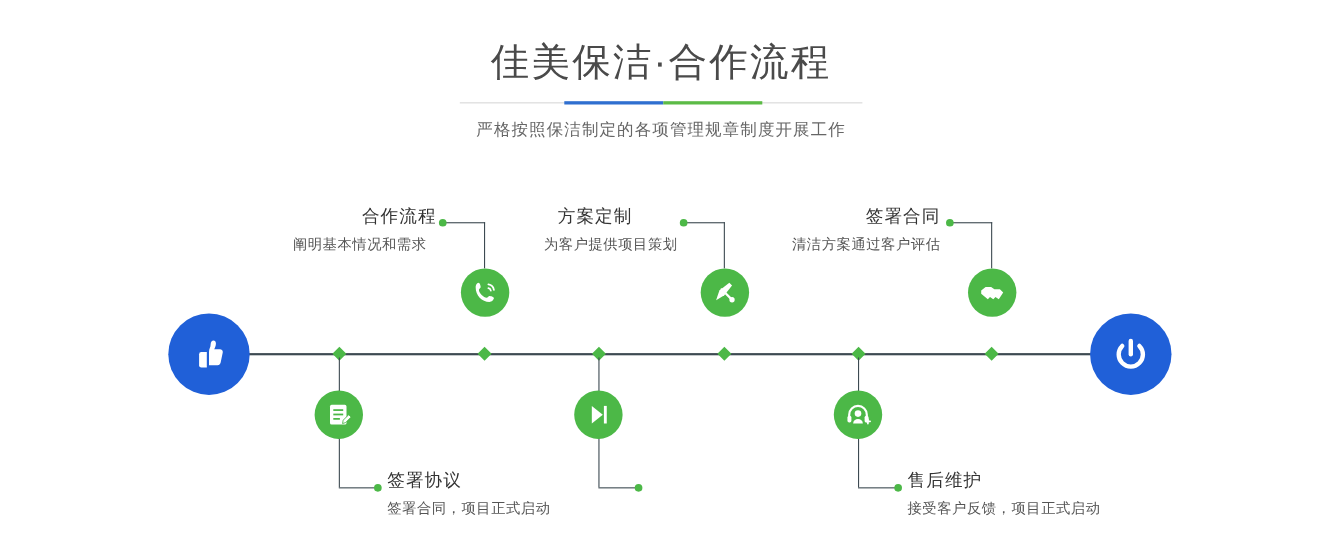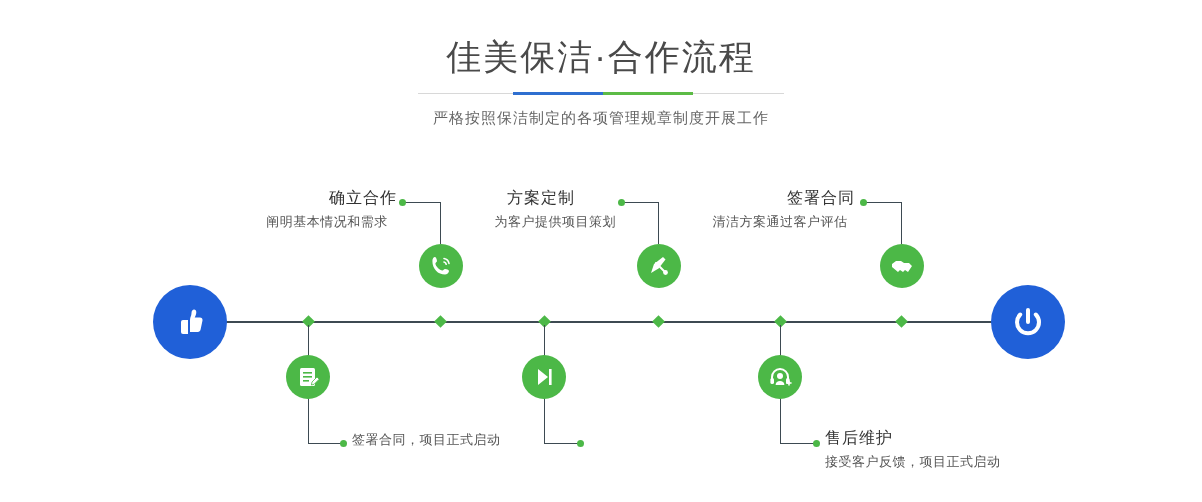--- a/index.html
+++ b/index.html
@@ -217,39 +217,40 @@
     <div class="badge" style="left:419px; top:244px;">
       <span>
         <svg width="26" height="26" viewBox="0 0 26 26">
           <path d="M7 4 c1.2 0 2 3 2 4 c0 1 -1.6 1.6 -1.6 2.6 c0 2.6 4.4 7 7 7 c1 0 1.6 -1.6 2.6 -1.6 c1 0 4 0.8 4 2 c0 1.6 -2.2 3.6 -4 3.6 C10 21.6 4.4 16 4.4 8 C4.4 6.2 5.4 4 7 4 z" fill="#ffffff"></path>
           <path d="M16 5.5 a6 6 0 0 1 5 5" stroke="#ffffff" stroke-width="1.6" fill="none" stroke-linecap="round"></path>
           <path d="M16 9 a3 3 0 0 1 2.2 2.2" stroke="#ffffff" stroke-width="1.6" fill="none" stroke-linecap="round"></path>
         </svg>
       </span>
     </div>
     <div class="step-label above" style="left:257px; top:187px; width:140px; text-align:right;">
-      <div class="step-title" style="text-align:right;">确立合作</div>
+      <div class="step-title" style="text-align:right;">合作流程</div>
       <div class="step-desc" style="text-align:center;">阐明基本情况和需求</div>
     </div>
 
     <div class="vline" style="left:308px; top:325px; height:118px;"></div>
     <div class="hline" style="left:308px; top:443px; width:36px;"></div>
     <div class="dot-end" style="left:340px; top:440px;"></div>
     <div class="badge" style="left:286px; top:355px;">
       <span>
         <svg width="26" height="26" viewBox="0 0 26 26">
           <rect x="5" y="4" width="15" height="18" rx="1.5" fill="#ffffff"></rect>
           <rect x="8" y="8" width="9" height="1.6" fill="#4cb847"></rect>
           <rect x="8" y="12" width="9" height="1.6" fill="#4cb847"></rect>
           <rect x="8" y="16" width="6" height="1.6" fill="#4cb847"></rect>
           <path d="M17 18 l5 -5 l2.2 2.2 l-5 5 l-2.8 0.8 z" fill="#ffffff" stroke="#4cb847" stroke-width="0.8"></path>
         </svg>
       </span>
     </div>
     <div class="step-label below" style="left:352px; top:427px;">
+      <div class="step-title">签署协议</div>
       <div class="step-desc">签署合同，项目正式启动</div>
     </div>
 
     <div class="vline" style="left:658px; top:202px; height:42px;"></div>
     <div class="hline" style="left:622px; top:202px; width:37px;"></div>
     <div class="dot-end" style="left:618px; top:199px;"></div>
     <div class="badge" style="left:637px; top:244px;">
       <span>
         <svg width="26" height="26" viewBox="0 0 26 26">
           <path d="M5 20 l3 -9 l9 -7 l2.5 2.5 l-7 9 z" fill="#ffffff"></path>
@@ -280,21 +281,21 @@
     <div class="dot-end" style="left:860px; top:199px;"></div>
     <div class="badge" style="left:880px; top:244px;">
       <span>
         <svg width="26" height="26" viewBox="0 0 26 26">
           <path d="M3 11 l4 -3 h5 l3 2 h5 l3 3 l-4 6 l-3 -2 l-2 2 l-3 -2 l-2 2 l-6 -5 z" fill="#ffffff"></path>
         </svg>
       </span>
     </div>
     <div class="step-label above" style="left:705px; top:187px; width:150px; text-align:right;">
       <div class="step-title" style="text-align:right;">签署合同</div>
-      <div class="step-desc" style="text-align:center;">清洁方案通过客户评估</div>
+      <div class="step-desc" style="text-align:right;">清洁方案通过客户评估</div>
     </div>
 
     <div class="vline" style="left:780px; top:325px; height:118px;"></div>
     <div class="hline" style="left:780px; top:443px; width:36px;"></div>
     <div class="dot-end" style="left:813px; top:440px;"></div>
     <div class="badge" style="left:758px; top:355px;">
       <span>
         <svg width="26" height="26" viewBox="0 0 26 26">
           <path d="M5 15 v-2 a8 8 0 0 1 16 0 v2" stroke="#ffffff" stroke-width="2" fill="none" stroke-linecap="round"></path>
           <rect x="3.4" y="14" width="3.6" height="6" rx="1.6" fill="#ffffff"></rect>

